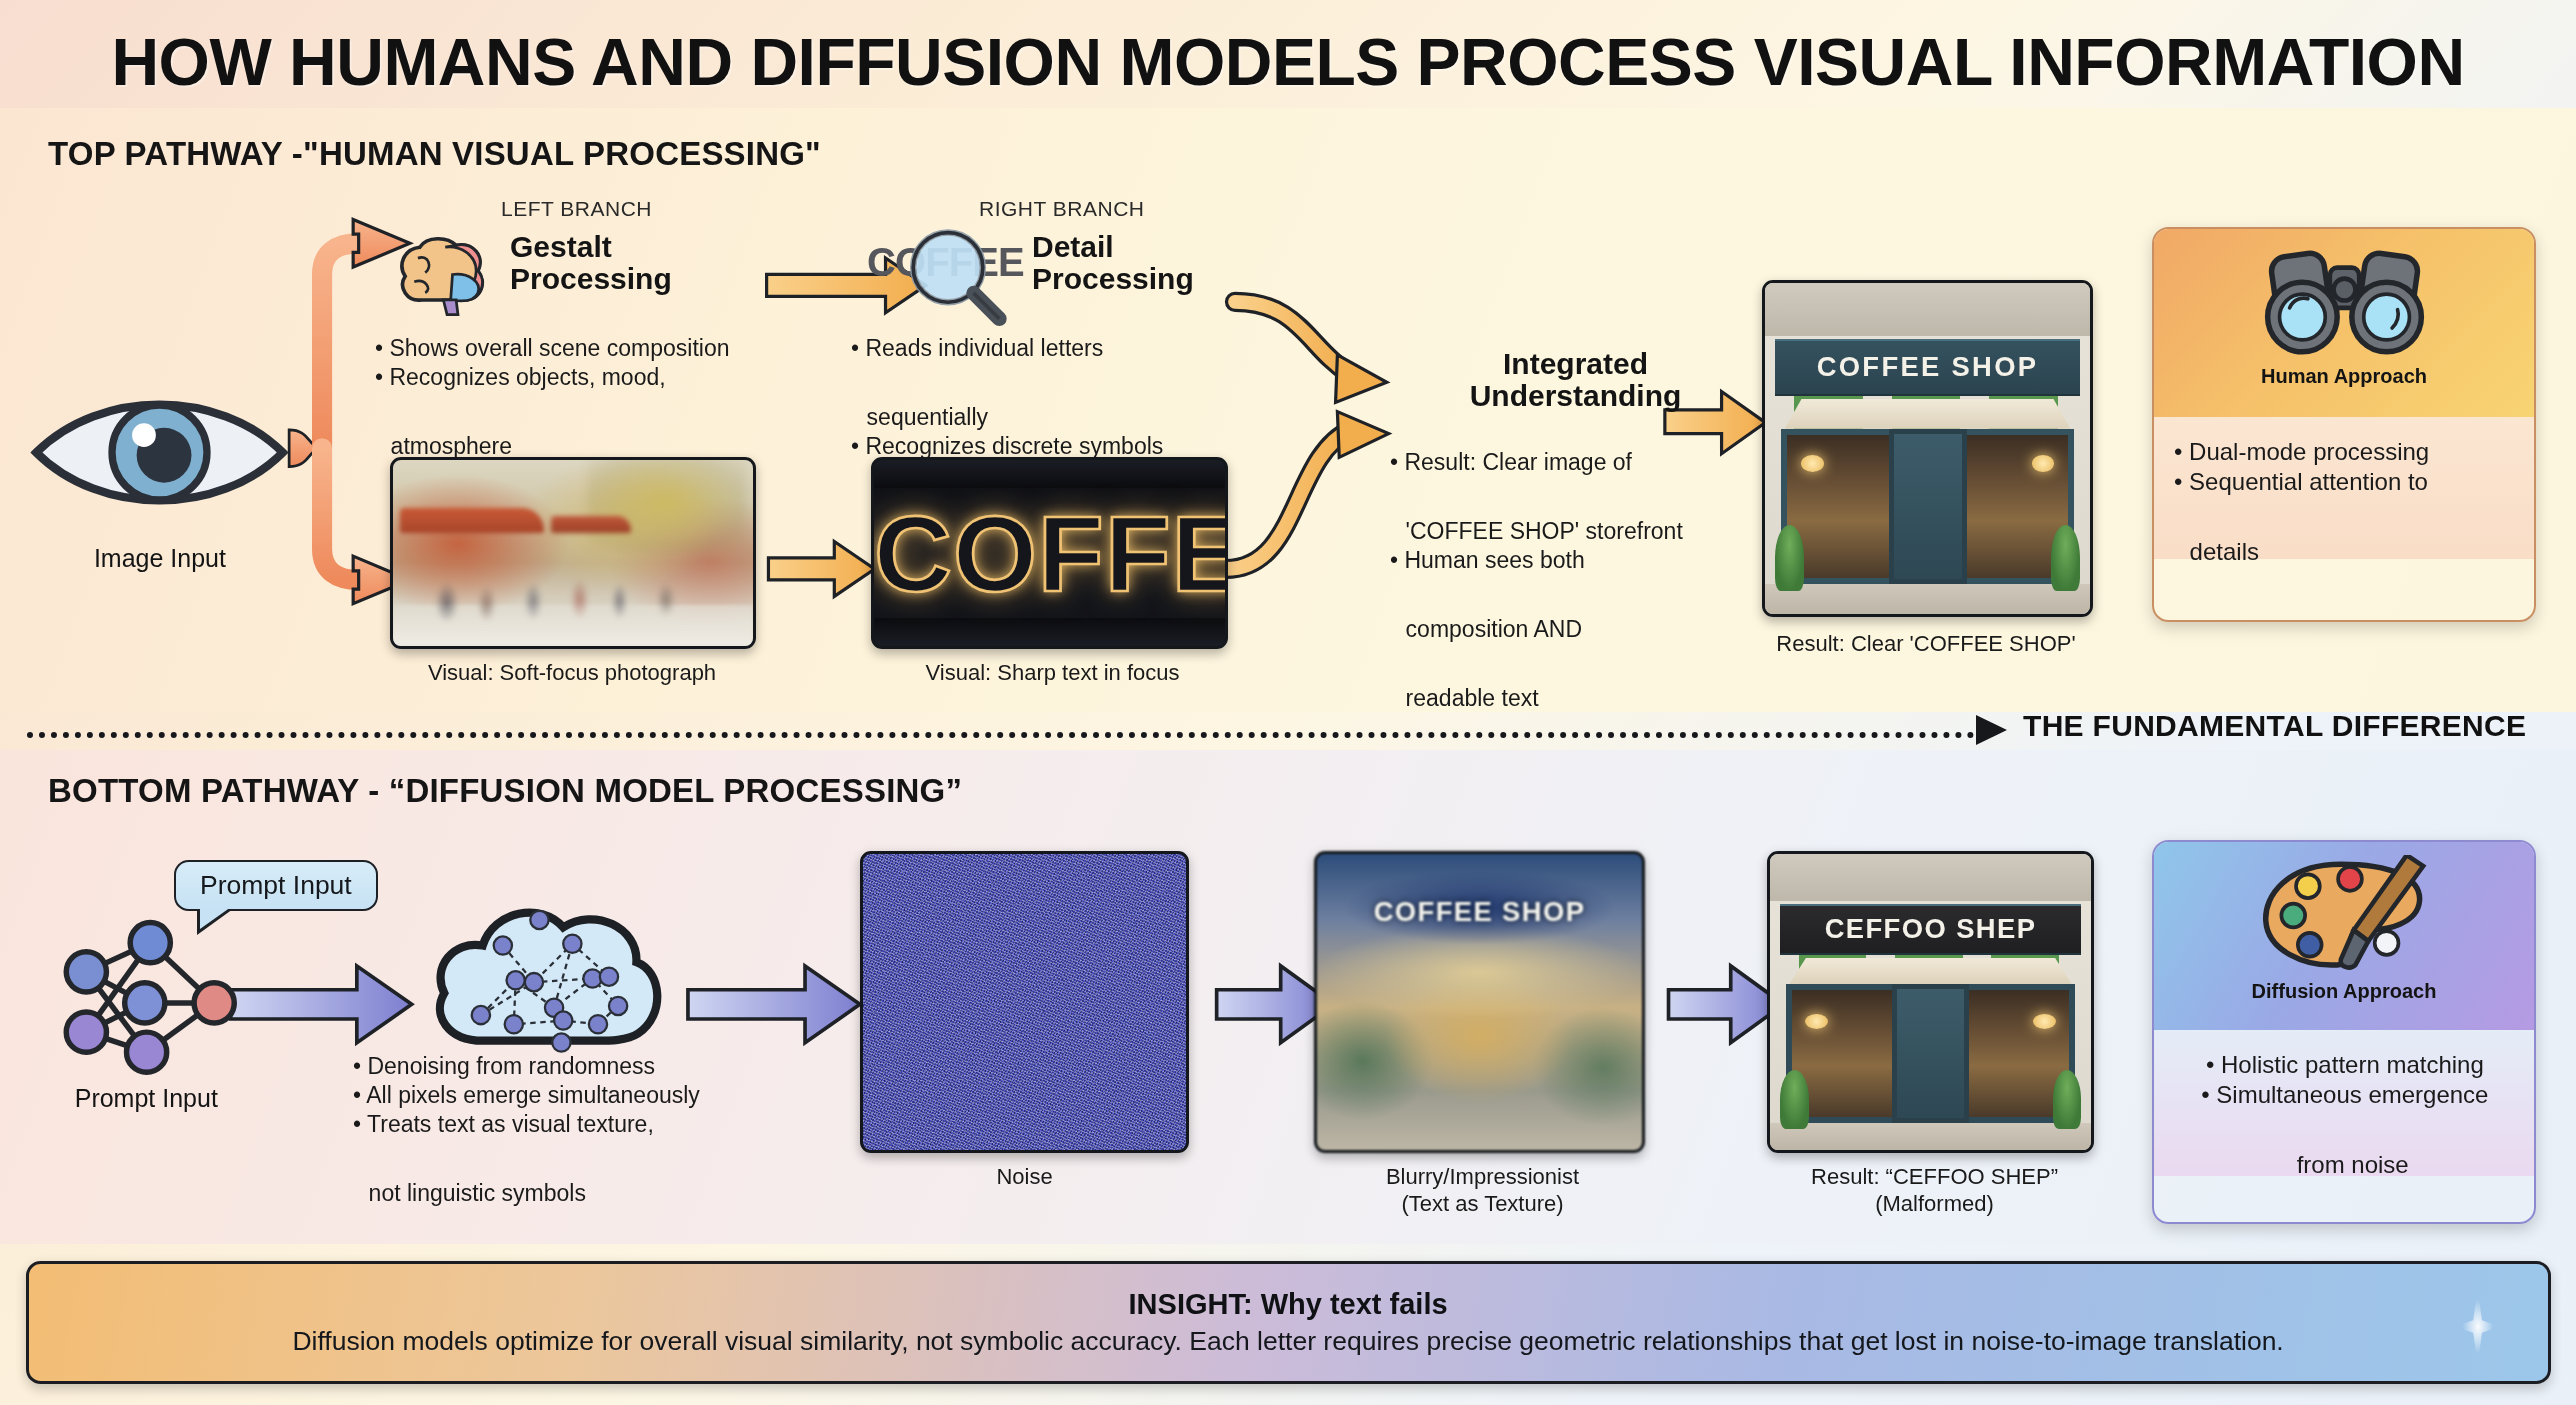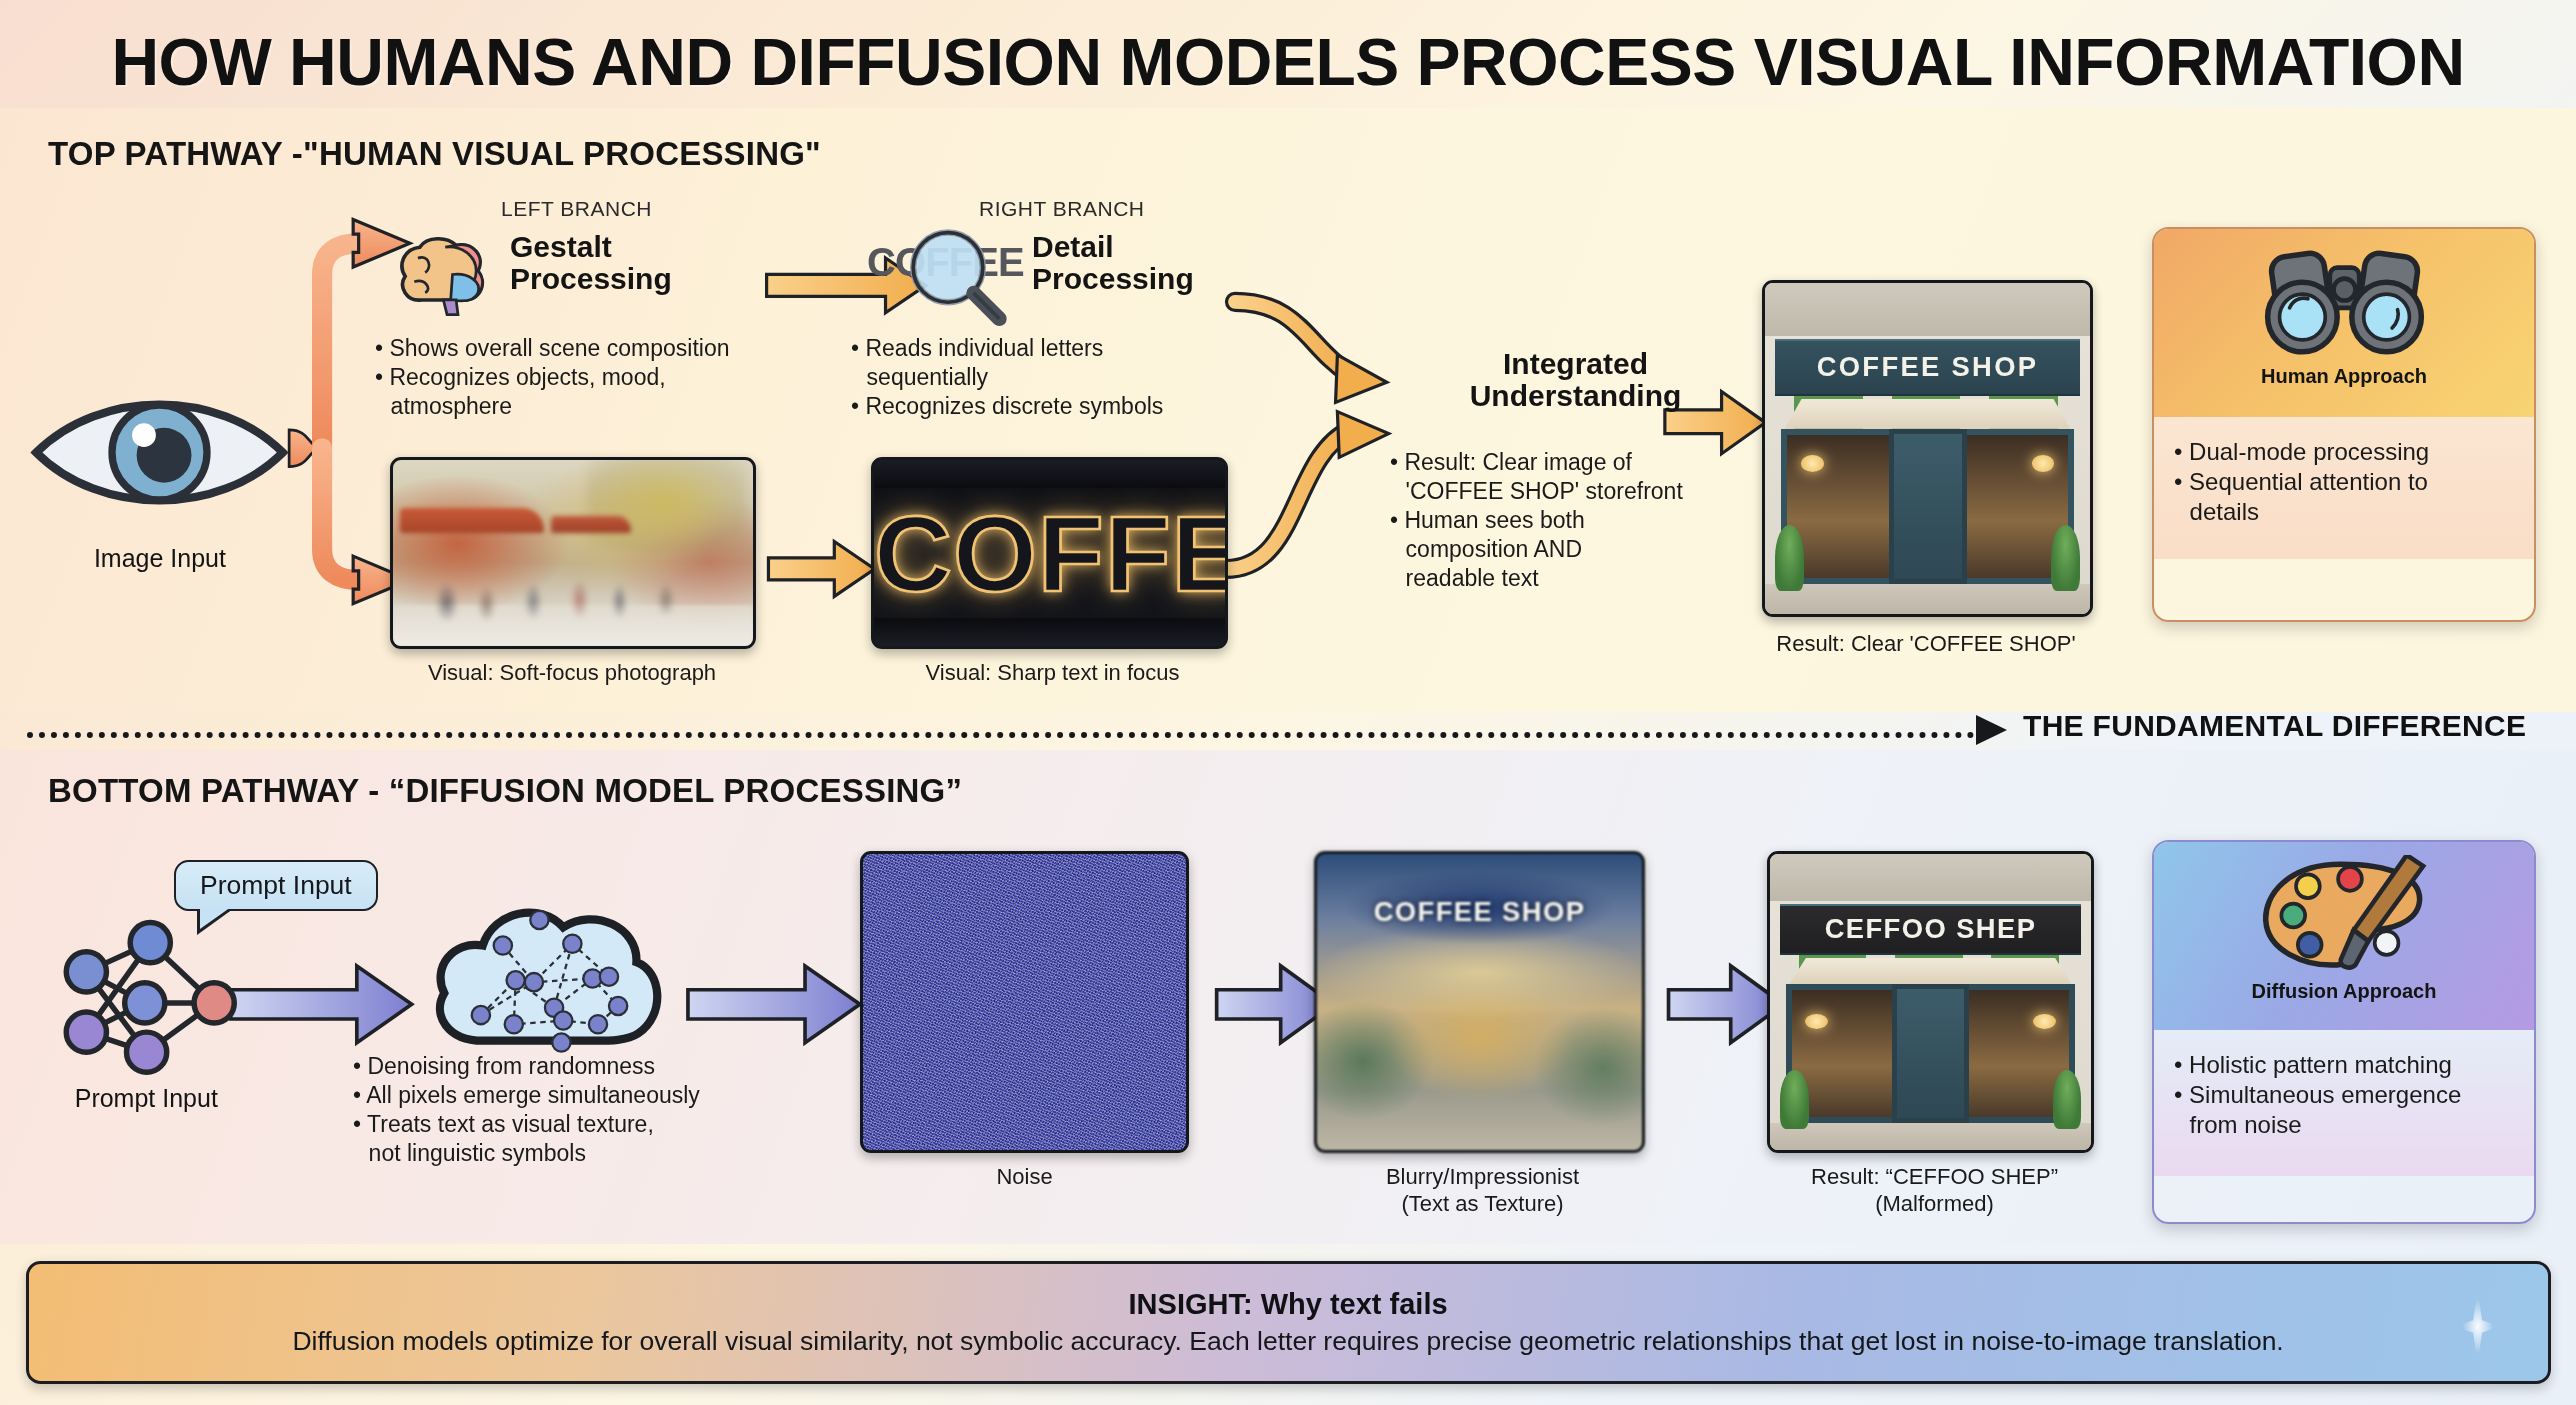--- a/index.html
+++ b/index.html
@@ -67,21 +67,21 @@
   }
 
   .bullets {
     position: absolute;
     font-size: 23px;
     line-height: 1.26;
     color: #1a1a1a;
   }
   .bullets .b { display: block; text-indent: -15.6px; padding-left: 15.6px; }
   .bullets .b::before { content: "• "; }
-  .bullets .cont { display: block; padding-left: 15.6px; }
+  .bullets .cont { display: block; padding-left: 15.6px; margin-top: 40px; }
 
   .caption {
     position: absolute;
     font-size: 22px;
     color: #1a1a1a;
     text-align: center;
     line-height: 1.22;
   }
 
   
@@ -237,21 +237,21 @@
     height: 188px; position:relative;
     display:flex; flex-direction:column; align-items:center; justify-content:flex-start;
     padding-top: 12.8px;
   }
   .card .card-title {
     font-size:20px; font-weight:800; color:#141414; margin-top:4px;
   }
   .card .card-body { padding: 20px 18.3px 9.1px 20px; }
   .card-human .card-top { background: linear-gradient(135deg,#f0a866 0%, #f5c069 45%, #f8d473 100%); }
   .card-human .card-body { background: linear-gradient(to bottom,#fbe6d2,#f9ddc7); height:142px;}
-  .card-diff { border-color:#8d8ad0; }
+  .card-diff { border-color:#8d8ad0;text-align:center; }
   .card-diff .card-top { background: linear-gradient(120deg,#8fc6ea 0%, #9aa9e6 45%, #b59ae2 100%); }
   .card-diff .card-body { background: linear-gradient(to bottom,#e4ecf7,#ead9f0); height:146px;}
 
   
   svg.ov { position:absolute; left:0; top:0; width:2576px; height:1405px; pointer-events:none; }
 
   
   .divider {
     position:absolute; left:27.4px; top:732px; width:1948px; height:0;
     border-top: 6.4px dotted #17181c;

